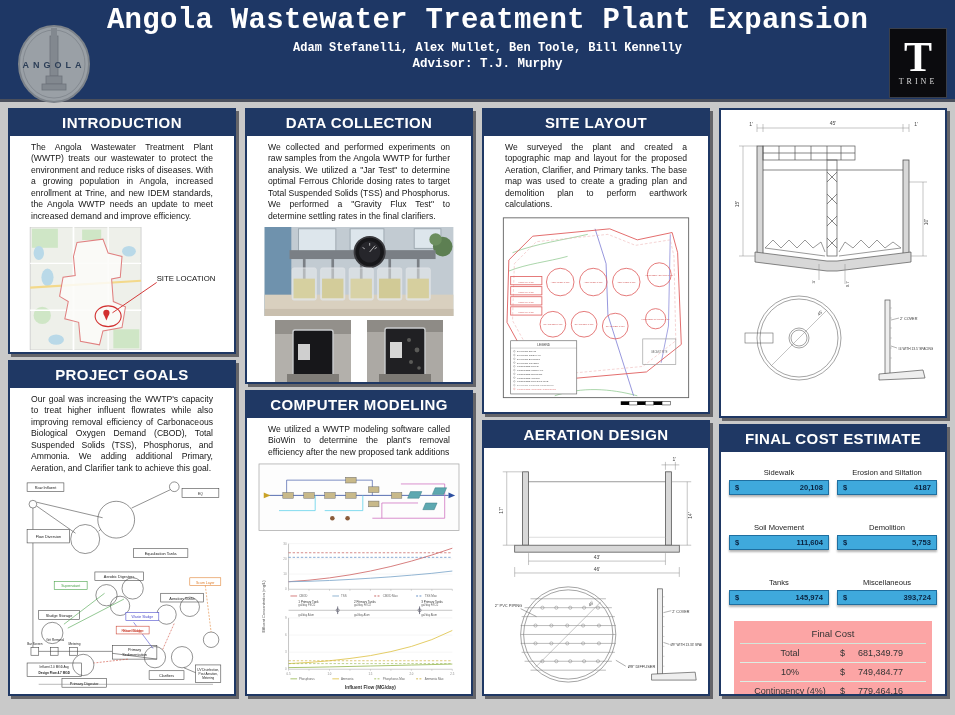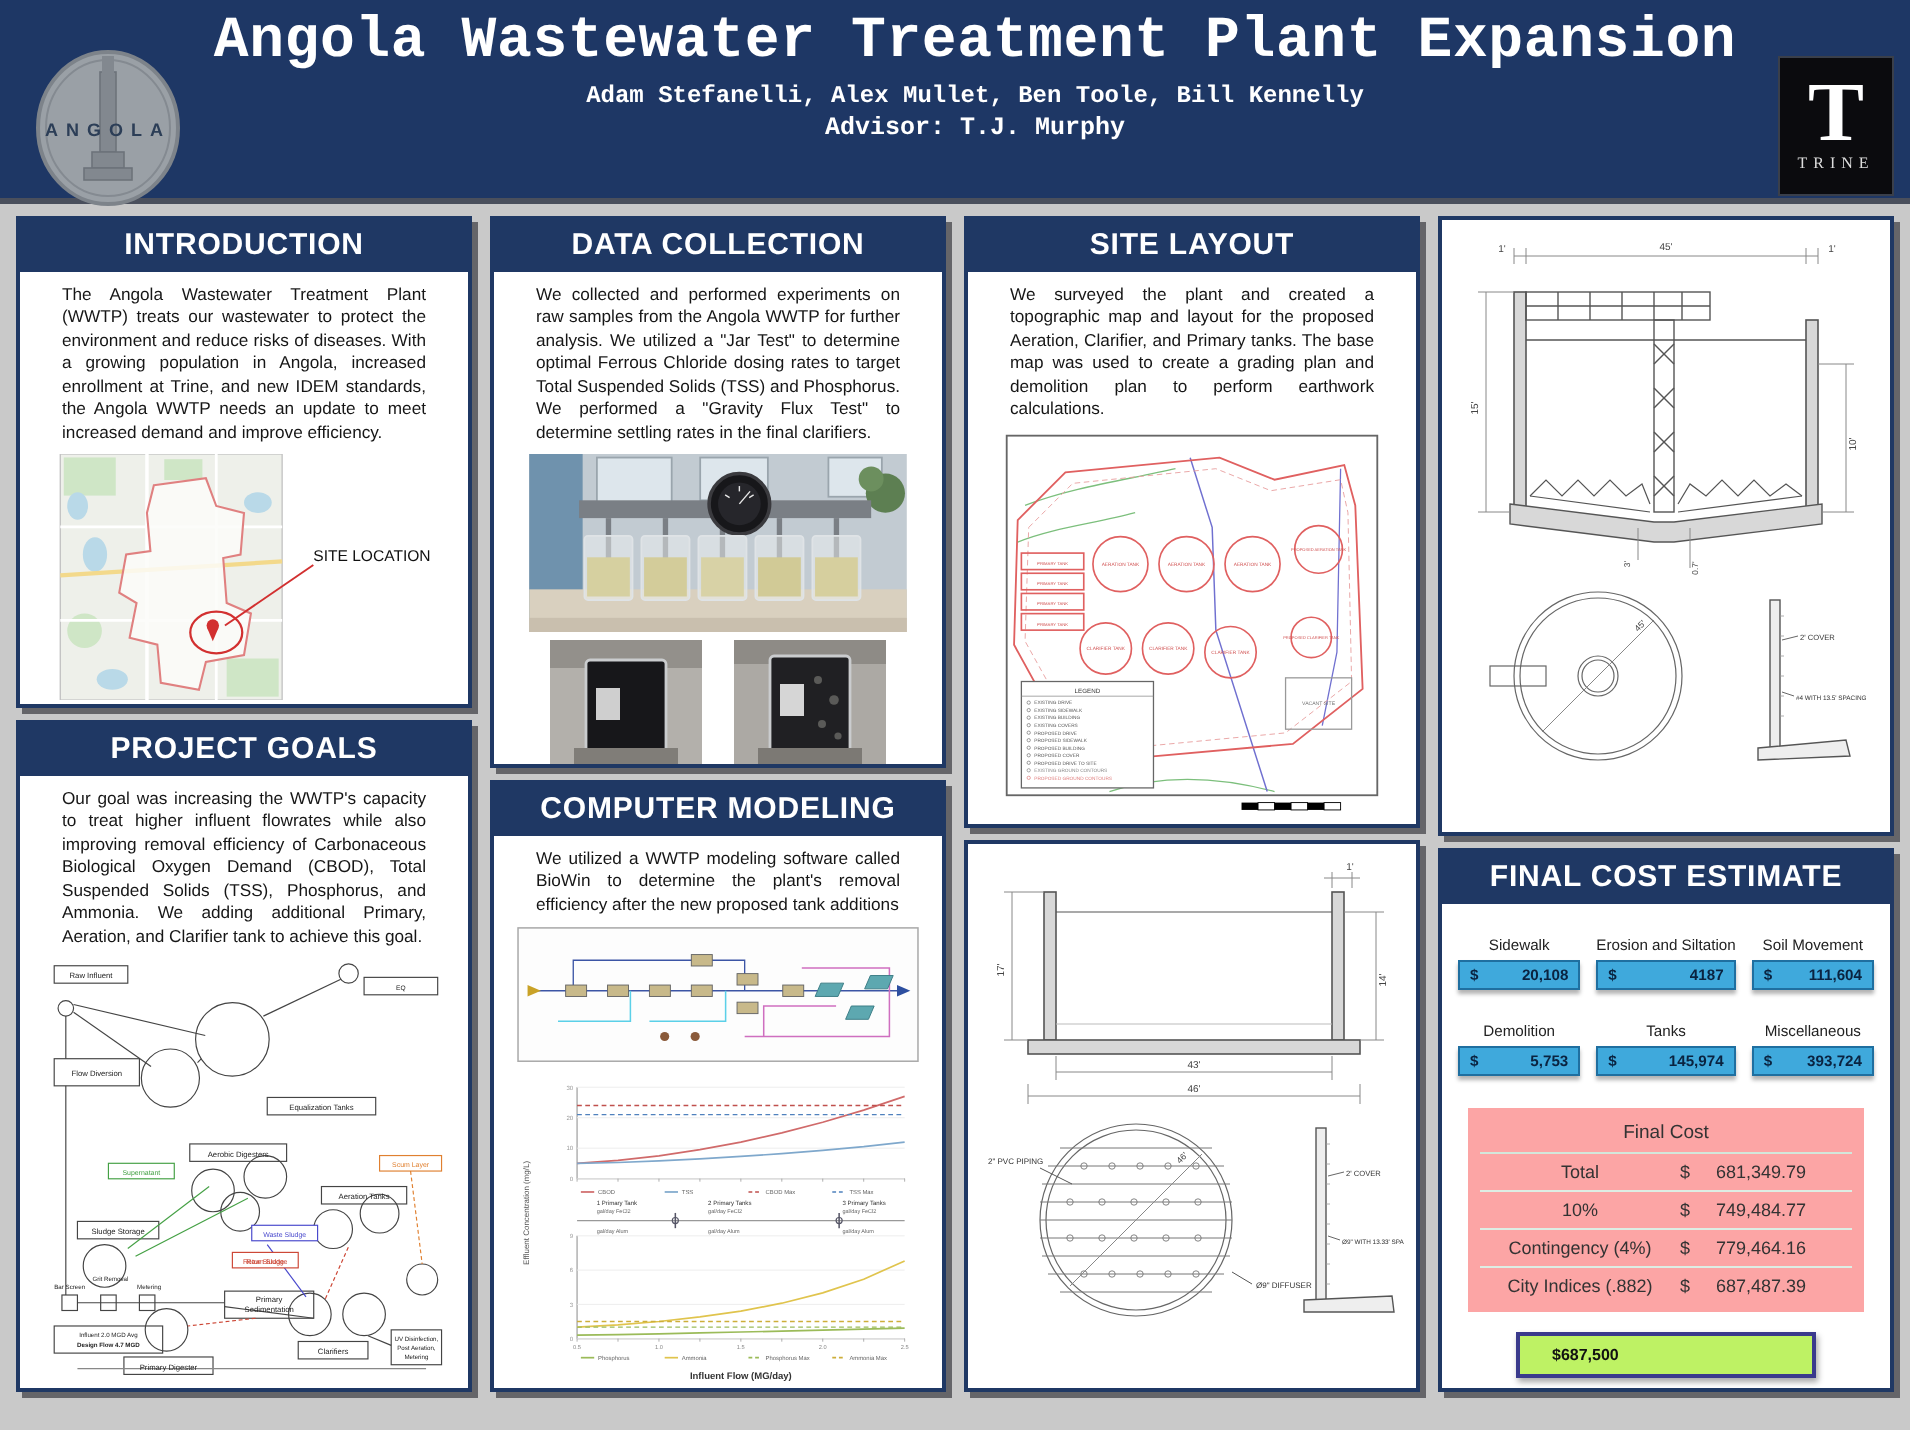--- a/index.html
+++ b/index.html
@@ -24,21 +24,21 @@
   .columns { display:flex; gap:9px; padding:6px 8px; height:699px; }
   .col { display:flex; flex-direction:column; gap:6px; width:228px; flex:0 0 228px; }
   .panel { background:#fff; border:2px solid #1f3864; box-shadow:3px 3px 0 rgba(48,48,54,.65);
            overflow:hidden; display:flex; flex-direction:column; }
   .bar { background:#1f3864; color:#fff; text-align:center; font-size:15px; font-weight:bold; padding:4px 0 5px; letter-spacing:.4px; flex:0 0 auto; }
   .body-text { font-size:8.6px; text-align:justify; padding:6px 21px 3px; line-height:1.33; color:#161616; }
   svg text { font-family:"Liberation Sans", sans-serif; }
   .fig { display:block; margin:2px auto; }
 
   
-  .cost-grid { display:grid; grid-template-columns:repeat(3,1fr); gap:16px 8px; padding:16px 8px 6px; }
+  .cost-grid { display:grid; grid-template-columns:repeat(2,1fr); gap:28px 8px; padding:16px 8px 6px; }
   .cost-item { text-align:center; }
   .cost-label { font-size:7.6px; color:#222; margin-bottom:3px; white-space:nowrap; }
   .cost-box { display:flex; justify-content:space-between; background:#3fa9dc; border:1px solid #1f6fa0;
               padding:2px 5px; font-size:7.6px; font-weight:bold; color:#0a2340; box-shadow:0 2px 2px rgba(0,0,0,.3); }
   .cost-table { background:#fca5a5; margin:10px auto 4px; width:198px; padding:5px 6px 4px; }
   .ct-header { text-align:center; font-size:9.5px; color:#333; padding:2px 0 4px; border-bottom:1px solid #d3e7db; }
   .ct-row { display:grid; grid-template-columns:100px 18px 72px; font-size:9px; color:#333; padding:4px 0; border-bottom:1px solid #ddeee4; }
   .ct-row:last-child { border-bottom:none; }
   .ct-label { text-align:center; }
   .ct-sym { text-align:left; }
@@ -472,20 +472,21 @@
               <rect x="141" y="202" width="9" height="4" fill="#fff" stroke="#000" stroke-width="0.5"></rect>
             <rect x="150" y="202" width="9" height="4" fill="#000"></rect>
               <rect x="159" y="202" width="9" height="4" fill="#fff" stroke="#000" stroke-width="0.5"></rect>
             <rect x="168" y="202" width="9" height="4" fill="#000"></rect>
               <rect x="177" y="202" width="9" height="4" fill="#fff" stroke="#000" stroke-width="0.5"></rect>
           </g>
         </svg>
       </div>
 
       <div class="panel" style="height:276px">
+        <div class="bar">AERATION DESIGN</div>
         <svg class="fig" width="212" height="244" viewBox="0 0 212 244">
           <g stroke="#555" stroke-width="0.8" fill="#d8d8d8">
             <rect x="32" y="22" width="6" height="74"></rect>
             <rect x="176" y="22" width="6" height="74"></rect>
             <rect x="24" y="96" width="166" height="7"></rect>
           </g>
           <line x1="38" y1="32" x2="176" y2="32" stroke="#555" stroke-width="0.6"></line>
           <line x1="38" y1="88" x2="176" y2="88" stroke="#bbb" stroke-width="0.5"></line>
           <g stroke="#888" stroke-width="0.5" fill="none">
             <line x1="176" y1="12" x2="176" y2="20"></line>

